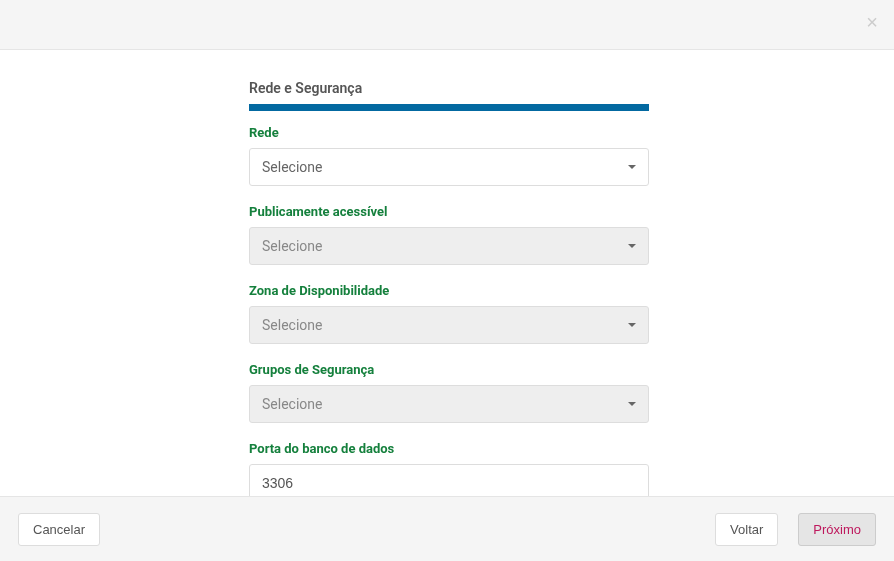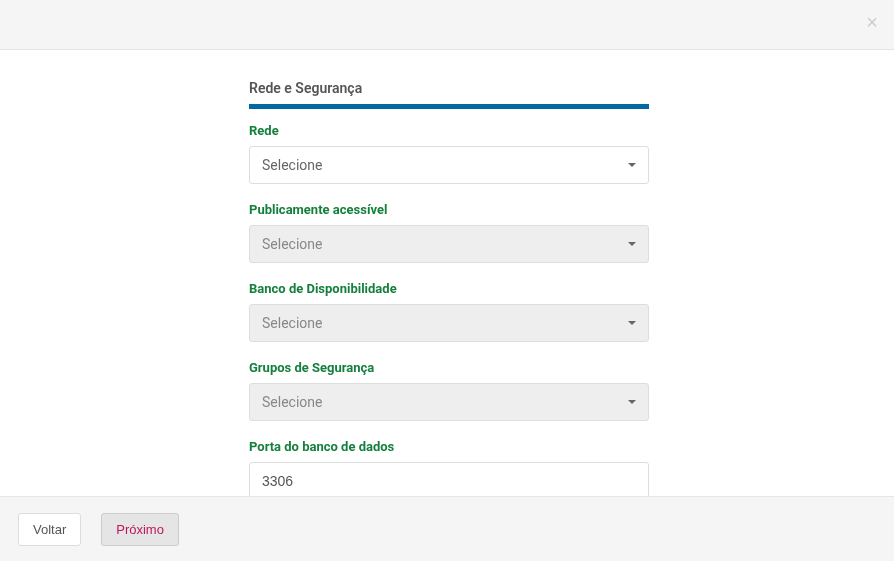--- a/index.html
+++ b/index.html
@@ -47,21 +47,21 @@
     }
     .form-container {
       width: 400px;
       margin: 0 0 0 249px;
     }
     .section-title {
       font-size: 14px;
       font-weight: 600;
       color: #555555;
       padding-bottom: 8px;
-      border-bottom: 5px solid #0369a1;
+      border-bottom: 7px solid #0369a1;
       margin-bottom: 14px;
     }
     .form-group {
       margin-bottom: 18px;
     }
     .form-label {
       display: block;
       font-size: 13px;
       font-weight: 700;
       color: #15803d;
@@ -165,21 +165,21 @@
 
     <div class="form-group">
       <label class="form-label">Publicamente acessível</label>
       <div class="form-select disabled">
         <span>Selecione</span>
         <span class="caret"></span>
       </div>
     </div>
 
     <div class="form-group">
-      <label class="form-label">Banco de Disponibilidade</label>
+      <label class="form-label">Zona de Disponibilidade</label>
       <div class="form-select disabled">
         <span>Selecione</span>
         <span class="caret"></span>
       </div>
     </div>
 
     <div class="form-group">
       <label class="form-label">Grupos de Segurança</label>
       <div class="form-select disabled">
         <span>Selecione</span>
@@ -188,17 +188,20 @@
     </div>
 
     <div class="form-group">
       <label class="form-label">Porta do banco de dados</label>
       <input type="text" class="form-input" value="3306" style="">
     </div>
   </div>
 </div>
 
 <div class="modal-footer">
+  <div class="footer-left">
+    <button class="btn">Cancelar</button>
+  </div>
   <div class="footer-right">
     <button class="btn">Voltar</button>
     <button class="btn btn-primary">Próximo</button>
   </div>
 </div>
 
 </body></html>

